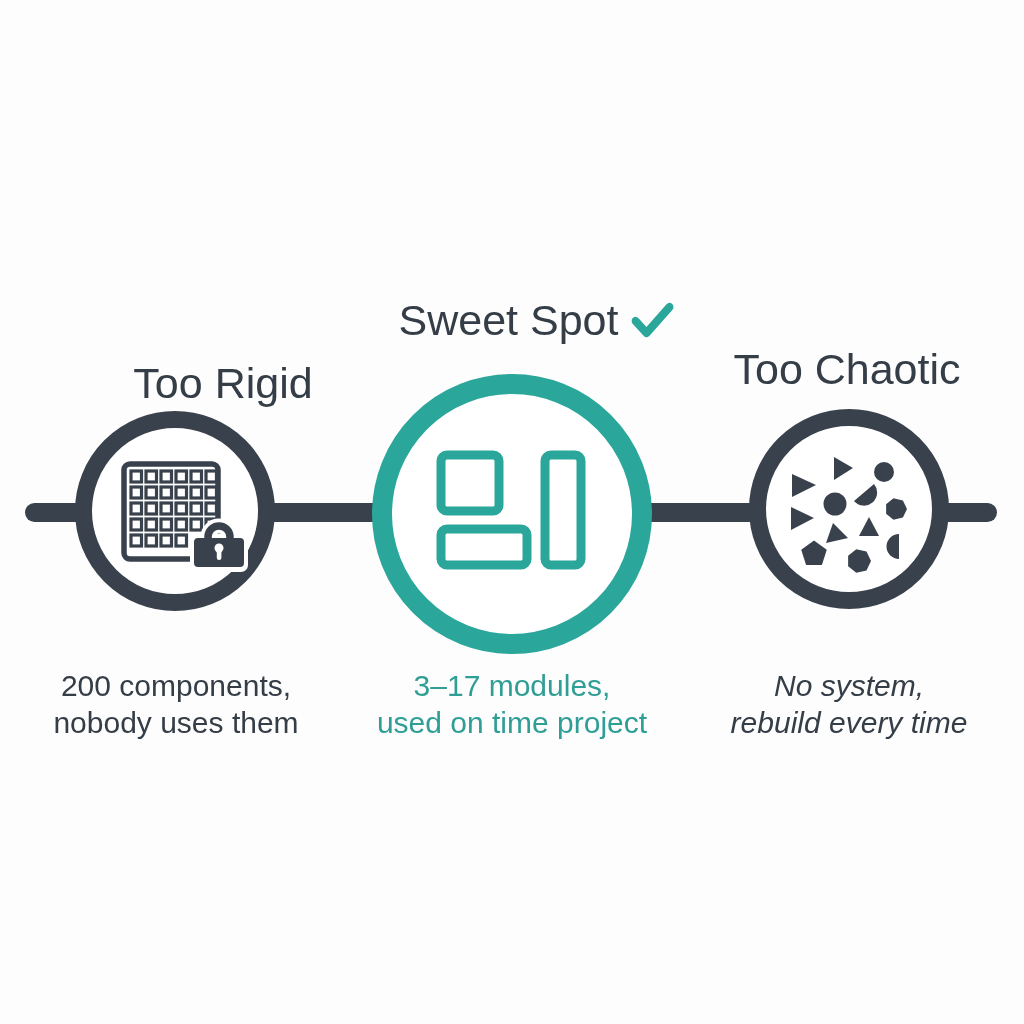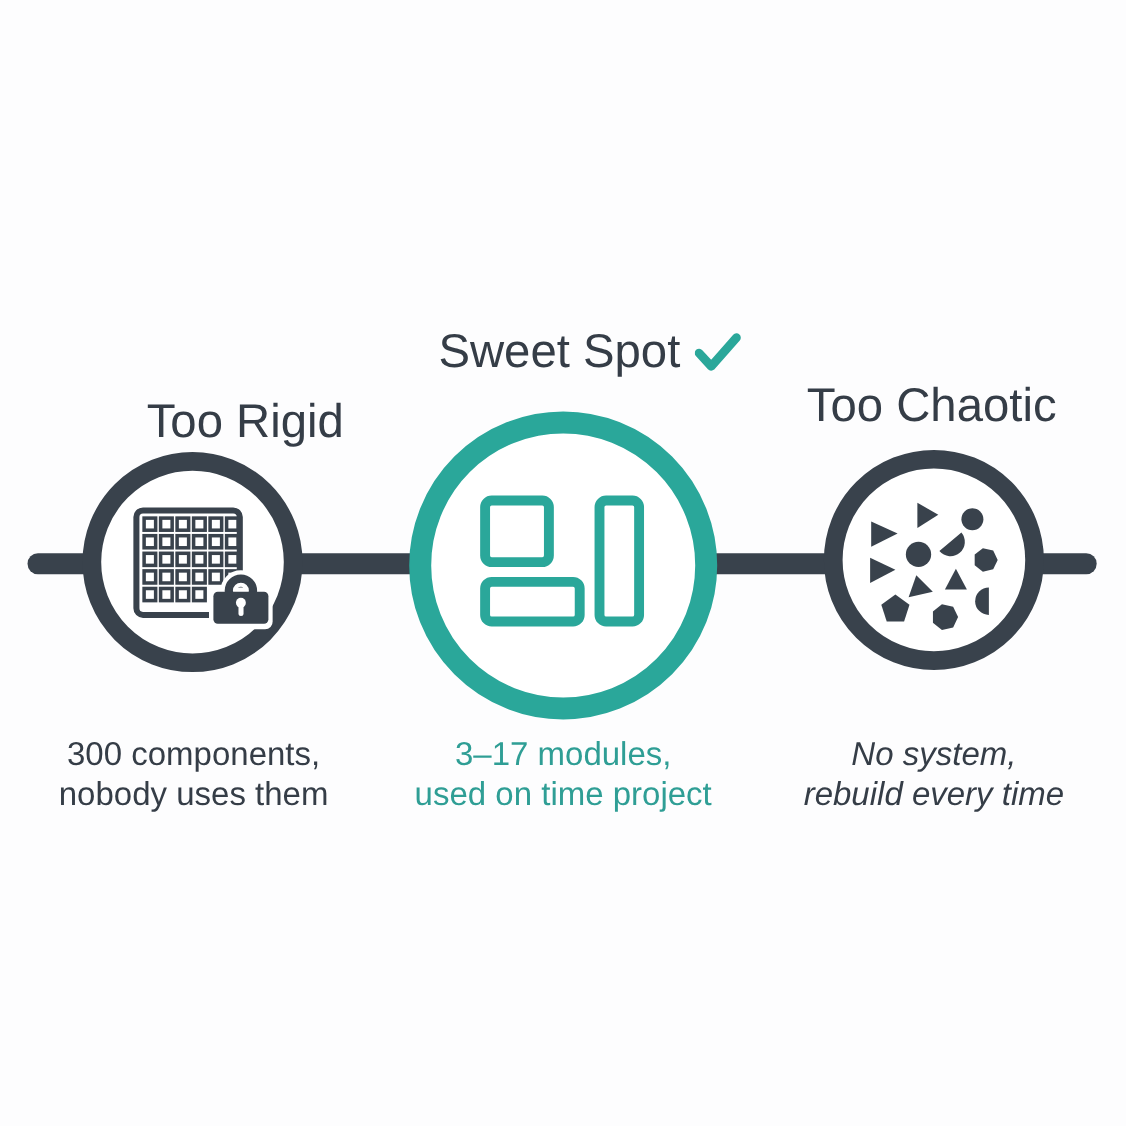--- a/index.html
+++ b/index.html
@@ -134,21 +134,21 @@
         <polygon points="57,114 79,109 64,94"></polygon>
         <polygon points="90,107 110,107 100,88"></polygon>
         <polygon points="45,111.5 57.8,120.8 52.9,135.9 37.1,135.9 32.2,120.8"></polygon>
         <polygon points="102,132 97.5,141.4 87.3,143.7 79.1,137.2 79.1,126.8 87.3,120.3 97.5,122.6"></polygon>
         <path d="M 130 105 A 12.5 12.5 0 1 0 130 130 Z"></path>
       </g>
     </svg>
   </div>
 
   <div class="caption cap-left">
-    <div>300 components,</div>
+    <div>200 components,</div>
     <div>nobody uses them</div>
   </div>
   <div class="caption cap-center">
     <div>3–17 modules,</div>
     <div>used on time project</div>
   </div>
   <div class="caption cap-right">
     <div>No system,</div>
     <div>rebuild every time</div>
   </div>

